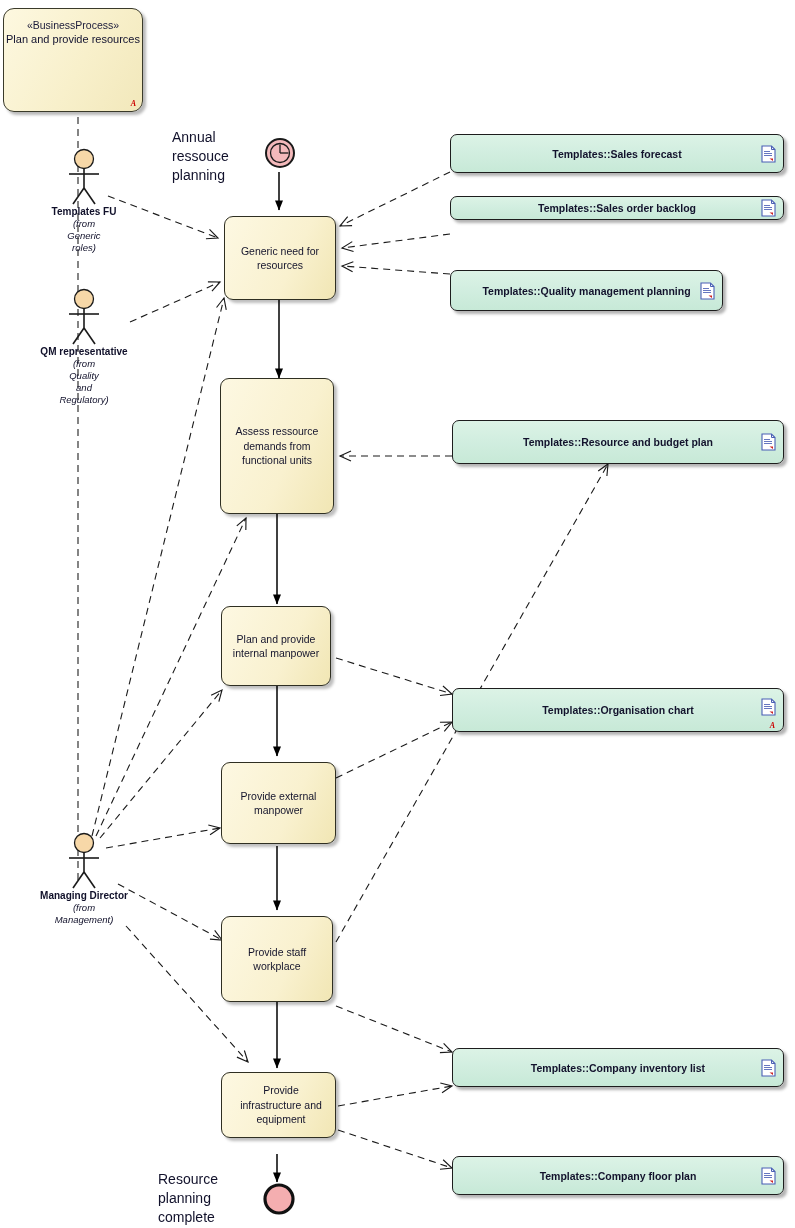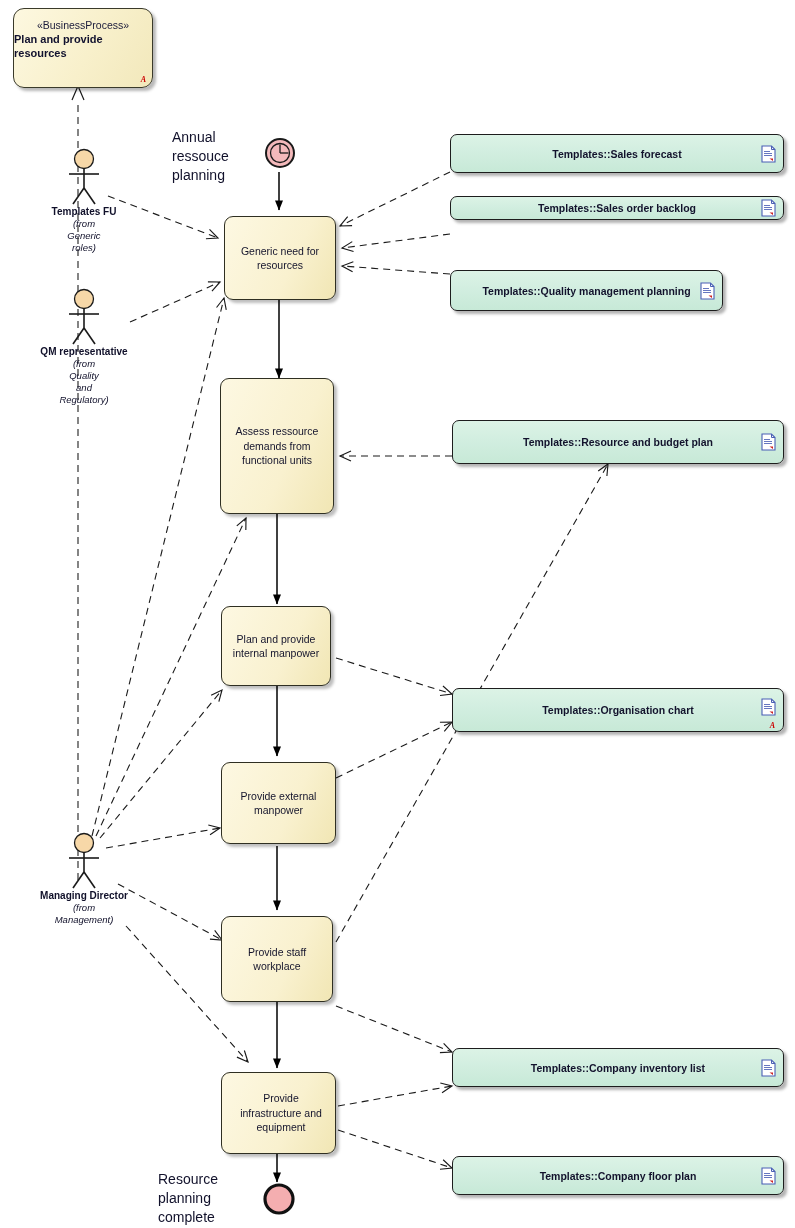--- a/index.html
+++ b/index.html
@@ -41,21 +41,21 @@
     justify-content: flex-start;
     padding-top: 10px;
   }
   .bp-stereo {
     font-size: 10.5px;
     color: #1a1a3a;
     line-height: 1.25;
   }
   .bp-title {
     font-size: 11px;
-    font-weight: bold;
+    font-weight: normal;
     color: #11112e;
     line-height: 1.3;
   }
   .corner-a {
     position: absolute;
     right: 6px;
     bottom: 3px;
     color: #cc0000;
     font-size: 8px;
     font-weight: bold;
@@ -229,21 +229,21 @@
       <path d="M100,838 L222,690" marker-end="url(#hollowTri)"></path>
 
       <path d="M106,848 L220,828" marker-end="url(#hollowTri)"></path>
 
       <path d="M118,884 L222,940" marker-end="url(#hollowTri)"></path>
 
       <path d="M126,926 L248,1062" marker-end="url(#hollowTri)"></path>
     </g>
   </svg>
 
-  <div class="bp-box" style="left:13px; top:8px; width:140px; height:80px;">
+  <div class="bp-box" style="left:3px; top:8px; width:140px; height:104px;">
     <div class="bp-stereo">«BusinessProcess»</div>
     <div class="bp-title">Plan and provide resources</div>
     <span class="corner-a">A</span>
   </div>
 
   <div class="event" style="left:263px; top:136px;">
     <svg width="34" height="34" viewBox="0 0 34 34">
       <circle cx="17" cy="17" r="14" fill="#f4b9bb" stroke="#1a1a1a" stroke-width="2"></circle>
       <circle cx="17" cy="17" r="9.5" fill="none" stroke="#1a1a1a" stroke-width="1.3"></circle>
       <path d="M17,17 L17,8.5" stroke="#1a1a1a" stroke-width="1.3"></path>
@@ -317,21 +317,21 @@
   </div>
 
   <div class="activity" style="left:221px; top:762px; width:115px; height:82px;">
     <span>Provide external manpower</span>
   </div>
 
   <div class="activity" style="left:221px; top:916px; width:112px; height:86px;">
     <span>Provide staff workplace</span>
   </div>
 
-  <div class="activity" style="left:221px; top:1072px; width:115px; height:82px;padding-left:12px;">
+  <div class="activity" style="left:221px; top:1072px; width:115px; height:66px;padding-left:12px;">
     <span>Provide infrastructure and equipment</span>
   </div>
 
   <div class="template" style="left:450px; top:134px; width:334px; height:39px;">
     <span>Templates::Sales forecast</span>
     <svg class="doc-icon" viewBox="0 0 15 18">
       <path d="M1,1 L10.5,1 L14,4.5 L14,17 L1,17 z" fill="#ffffff" stroke="#4a5fb5" stroke-width="1.1"></path>
       <path d="M10.5,1 L10.5,4.5 L14,4.5" fill="none" stroke="#4a5fb5" stroke-width="1"></path>
       <g stroke="#4a5fb5" stroke-width="0.85">
         <path d="M3,6.5 L9,6.5"></path>

